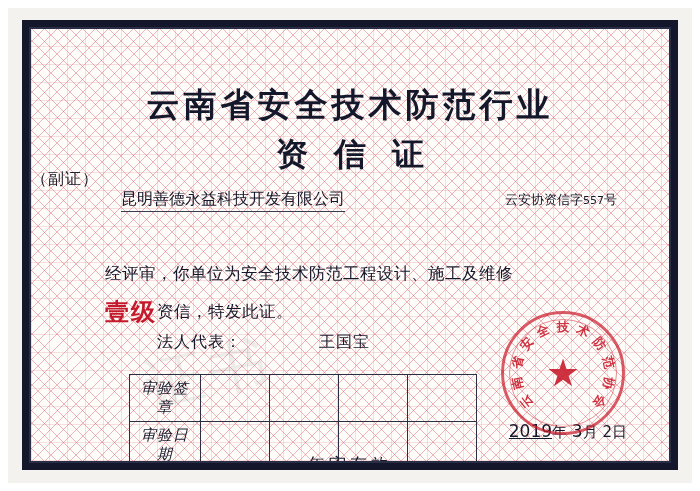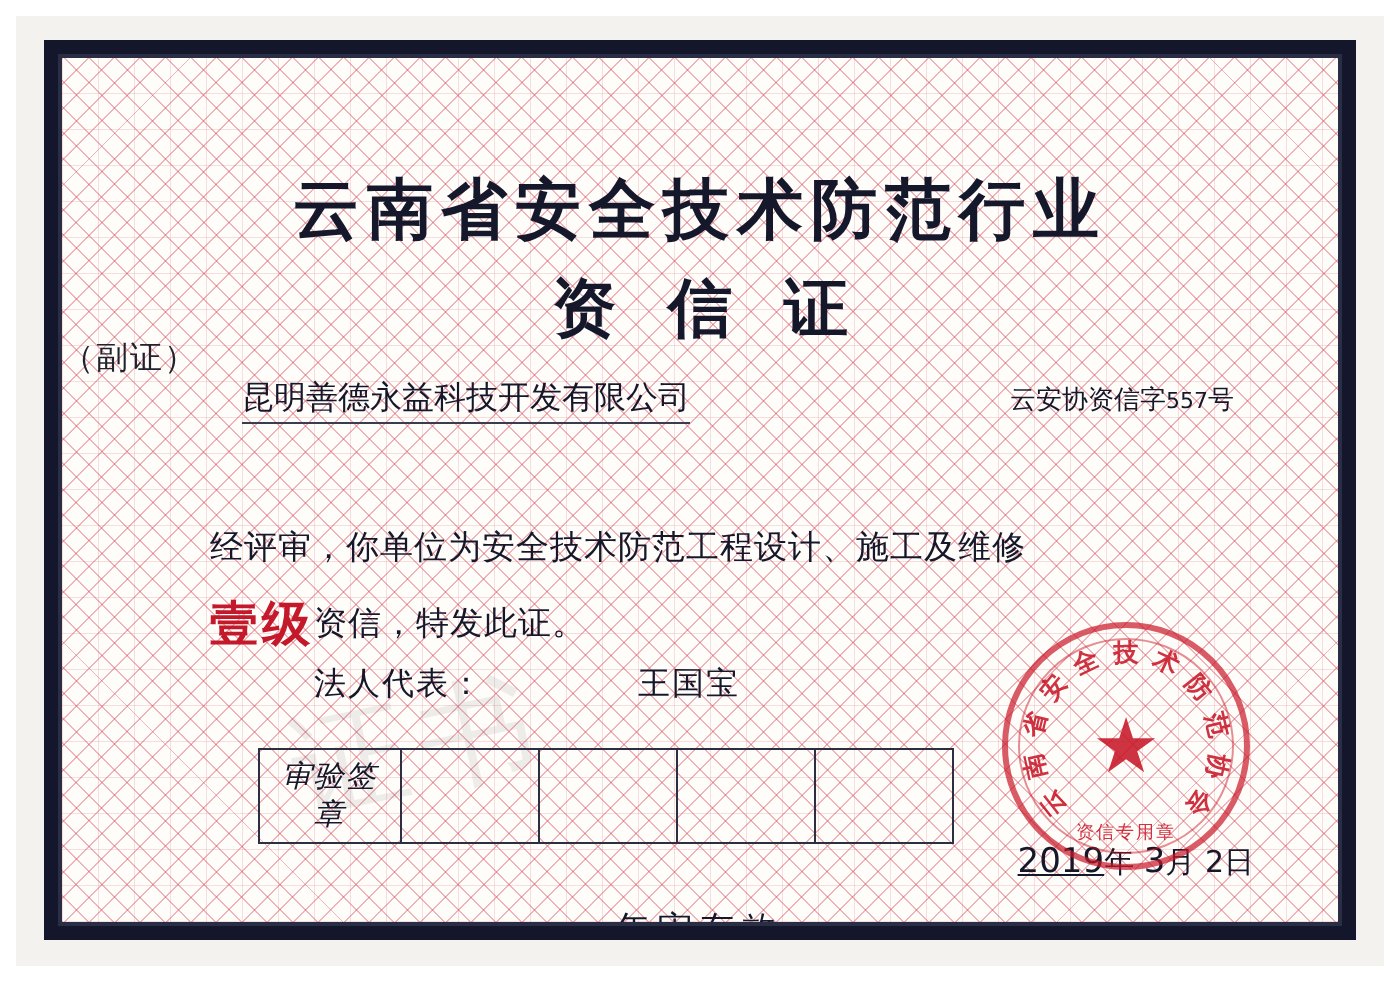--- a/index.html
+++ b/index.html
@@ -331,20 +331,27 @@
           <span class="grade">壹级</span><span>资信，特发此证。</span>
         </div>
 
         <div class="legal-row">法人代表：</div>
         <div class="legal-name">王国宝</div>
 
         <table class="tbl">
           <tbody>
               <tr>
             <td class="lbl">审验签章</td>
+            <td class="cell"></td>
+            <td class="cell"></td>
+            <td class="cell"></td>
+            <td class="cell"></td>
+          </tr>
+          <tr>
+            <td class="lbl">审验日期</td>
             <td class="cell"></td>
             <td class="cell"></td>
             <td class="cell"></td>
             <td class="cell"></td>
           </tr>
         </tbody>
           </table>
 
         <div class="date-line">
           <span class="y">2019</span><span>年</span>
@@ -363,19 +370,18 @@
               <span style="transform: rotate(-51.2deg) translate(0px, -46px) translate(-50%, -50%) rotate(0deg);">安</span>
               <span style="transform: rotate(-25.6deg) translate(0px, -46px) translate(-50%, -50%) rotate(0deg);">全</span>
               <span style="transform: rotate(0deg) translate(0px, -46px) translate(-50%, -50%) rotate(0deg);">技</span>
               <span style="transform: rotate(25.6deg) translate(0px, -46px) translate(-50%, -50%) rotate(0deg);">术</span>
               <span style="transform: rotate(51.2deg) translate(0px, -46px) translate(-50%, -50%) rotate(0deg);">防</span>
               <span style="transform: rotate(76.8deg) translate(0px, -46px) translate(-50%, -50%) rotate(0deg);">范</span>
               <span style="transform: rotate(102.4deg) translate(0px, -46px) translate(-50%, -50%) rotate(0deg);">协</span>
               <span style="transform: rotate(128deg) translate(0px, -46px) translate(-50%, -50%) rotate(0deg);">会</span>
             </div>
           <div class="seal-star">★</div>
-          <div class="seal-bottom">资信专用章</div>
         </div>
 
       </div>
     </div>
   </div>
 </div>
 
 </body></html>

